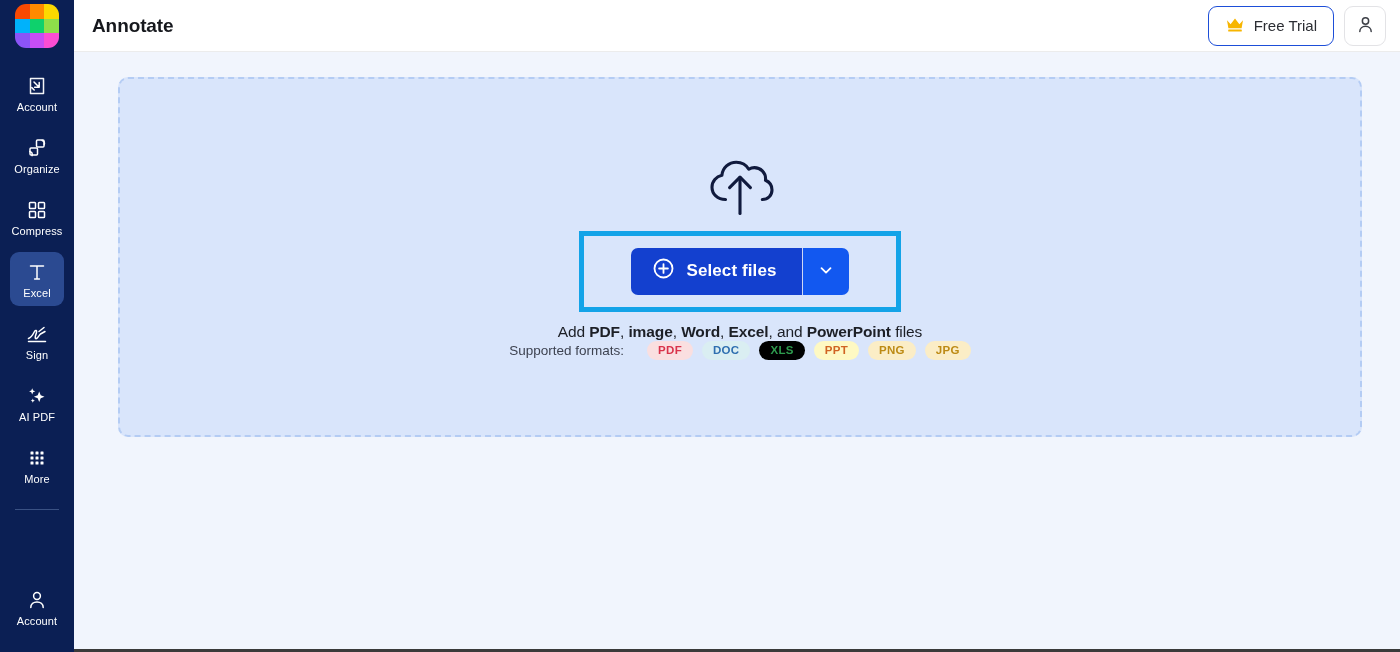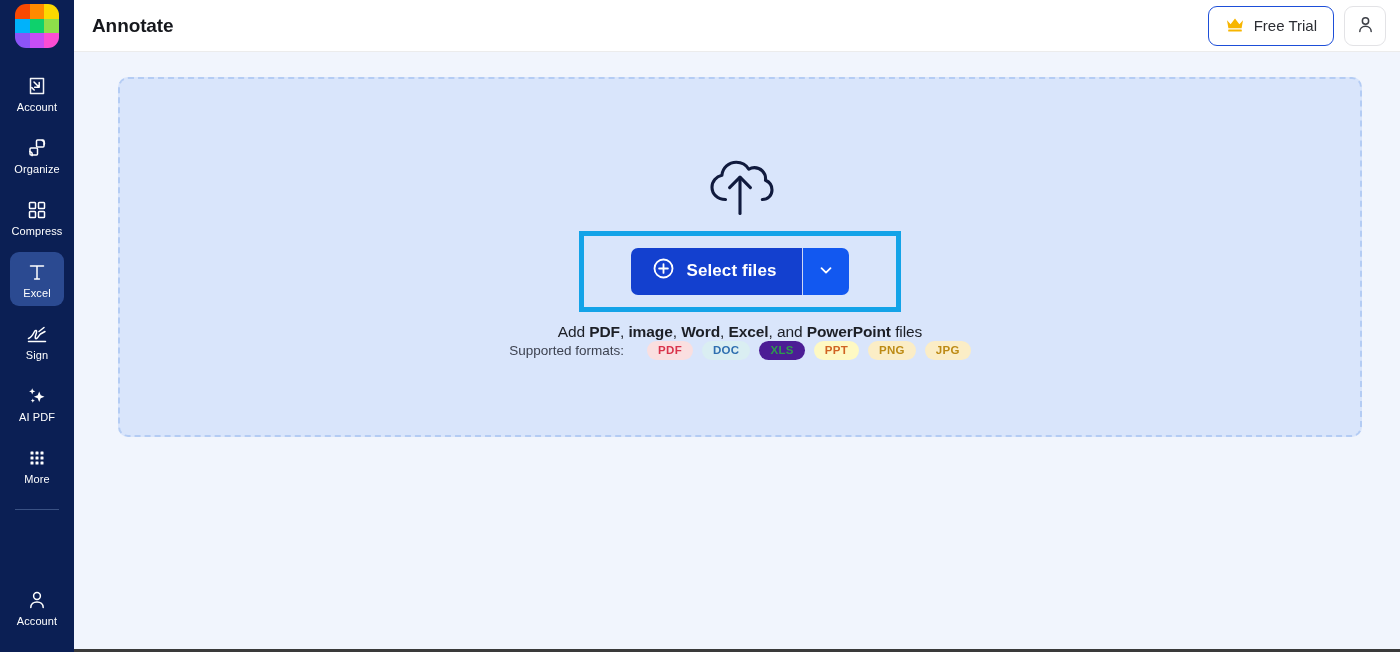--- a/index.html
+++ b/index.html
@@ -323,21 +323,21 @@
           </div>
         </div>
 
         <div class="add-line" id="add-line">Add <b>PDF</b>, <b>image</b>, <b>Word</b>, <b>Excel</b>, and <b>PowerPoint</b> files</div>
 
         <div class="formats-row">
           <span class="formats-label">Supported formats:</span>
           <span id="chips" style="display:flex;gap:9px;">
               <span class="chip" style="background: rgb(250, 223, 224); color: rgb(217, 51, 75);">PDF</span>
               <span class="chip" style="background: rgb(218, 238, 242); color: rgb(47, 111, 176); text-align: right;">DOC</span>
-              <span class="chip" style="background: #4c1d95; color: rgb(46, 155, 78);">XLS</span>
+              <span class="chip" style="background: #000000; color: rgb(46, 155, 78);">XLS</span>
               <span class="chip" style="background: #fef9c3; color: rgb(208, 100, 35);">PPT</span>
               <span class="chip" style="background: rgb(251, 237, 198); color: rgb(189, 138, 20);">PNG</span>
               <span class="chip" style="background: rgb(251, 237, 198); color: rgb(189, 138, 20);">JPG</span>
             </span>
         </div>
 
       </div>
     </div>
   </div>
 

